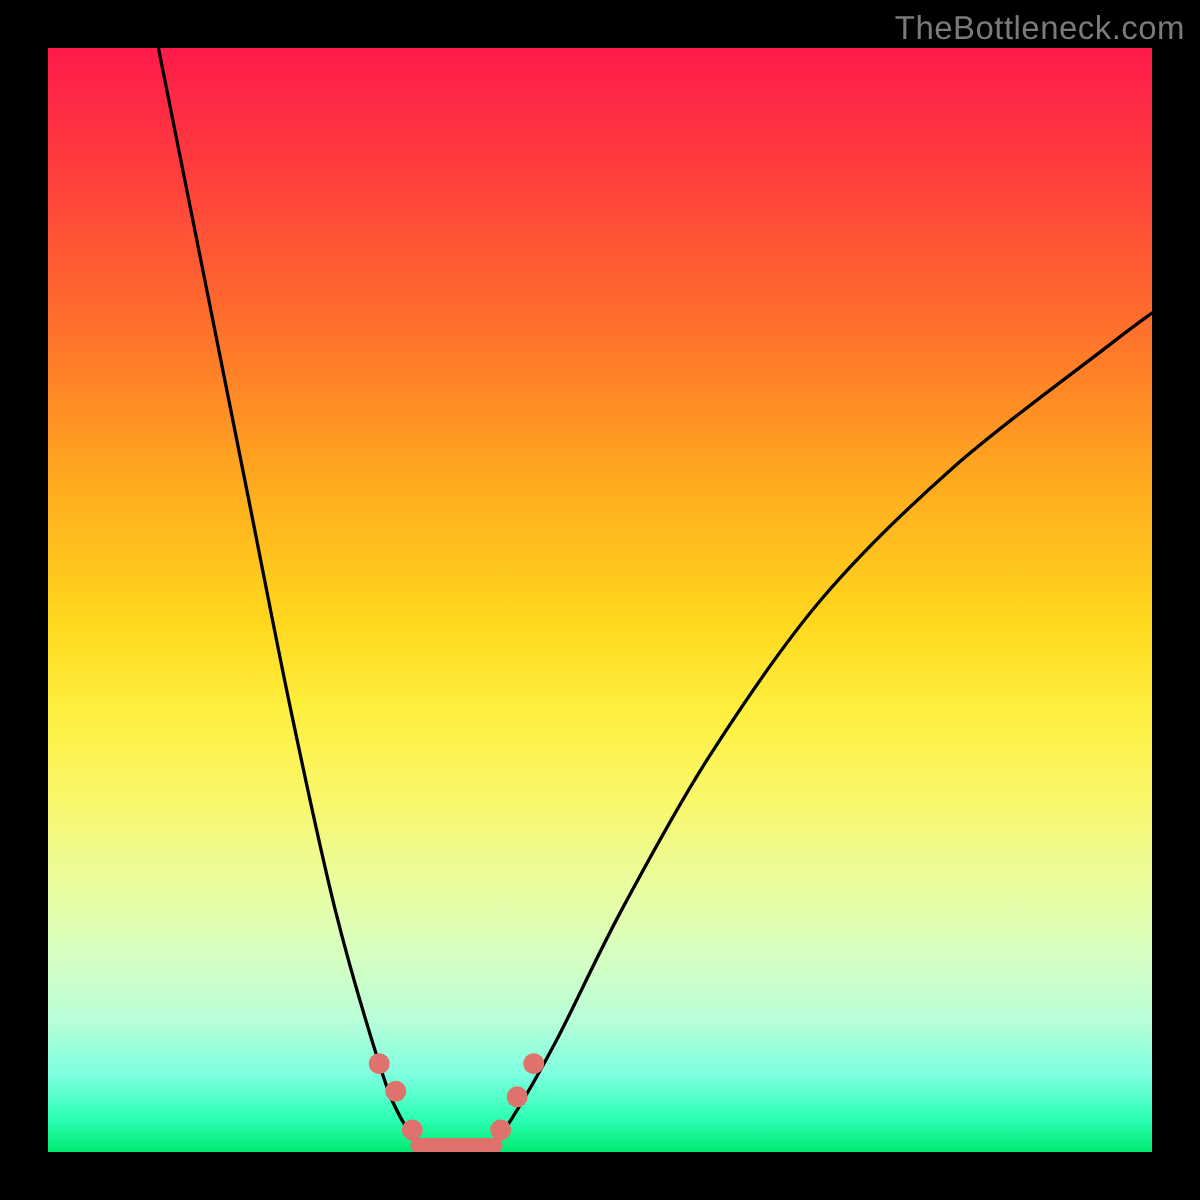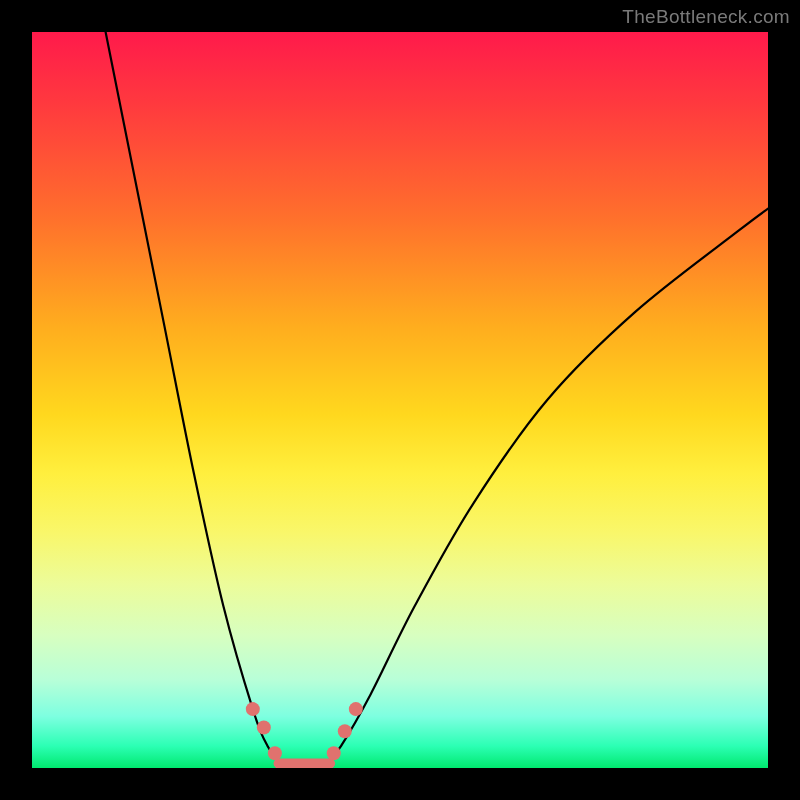--- a/index.html
+++ b/index.html
@@ -40,21 +40,21 @@
       #7dffe0 93%,
       #2cffb4 97%,
       #00e96f 100%
     );
   }
   .watermark {
     position: absolute;
     top: 6px;
     right: 10px;
     color: #7a7a7a;
-    font-size: 19px;
+    font-size: 22px;
     font-weight: 400;
     letter-spacing: 0.3px;
     user-select: none;
   }
   svg.curve {
     position: absolute;
     left: 0;
     top: 0;
     width: 736px;
     height: 736px;

